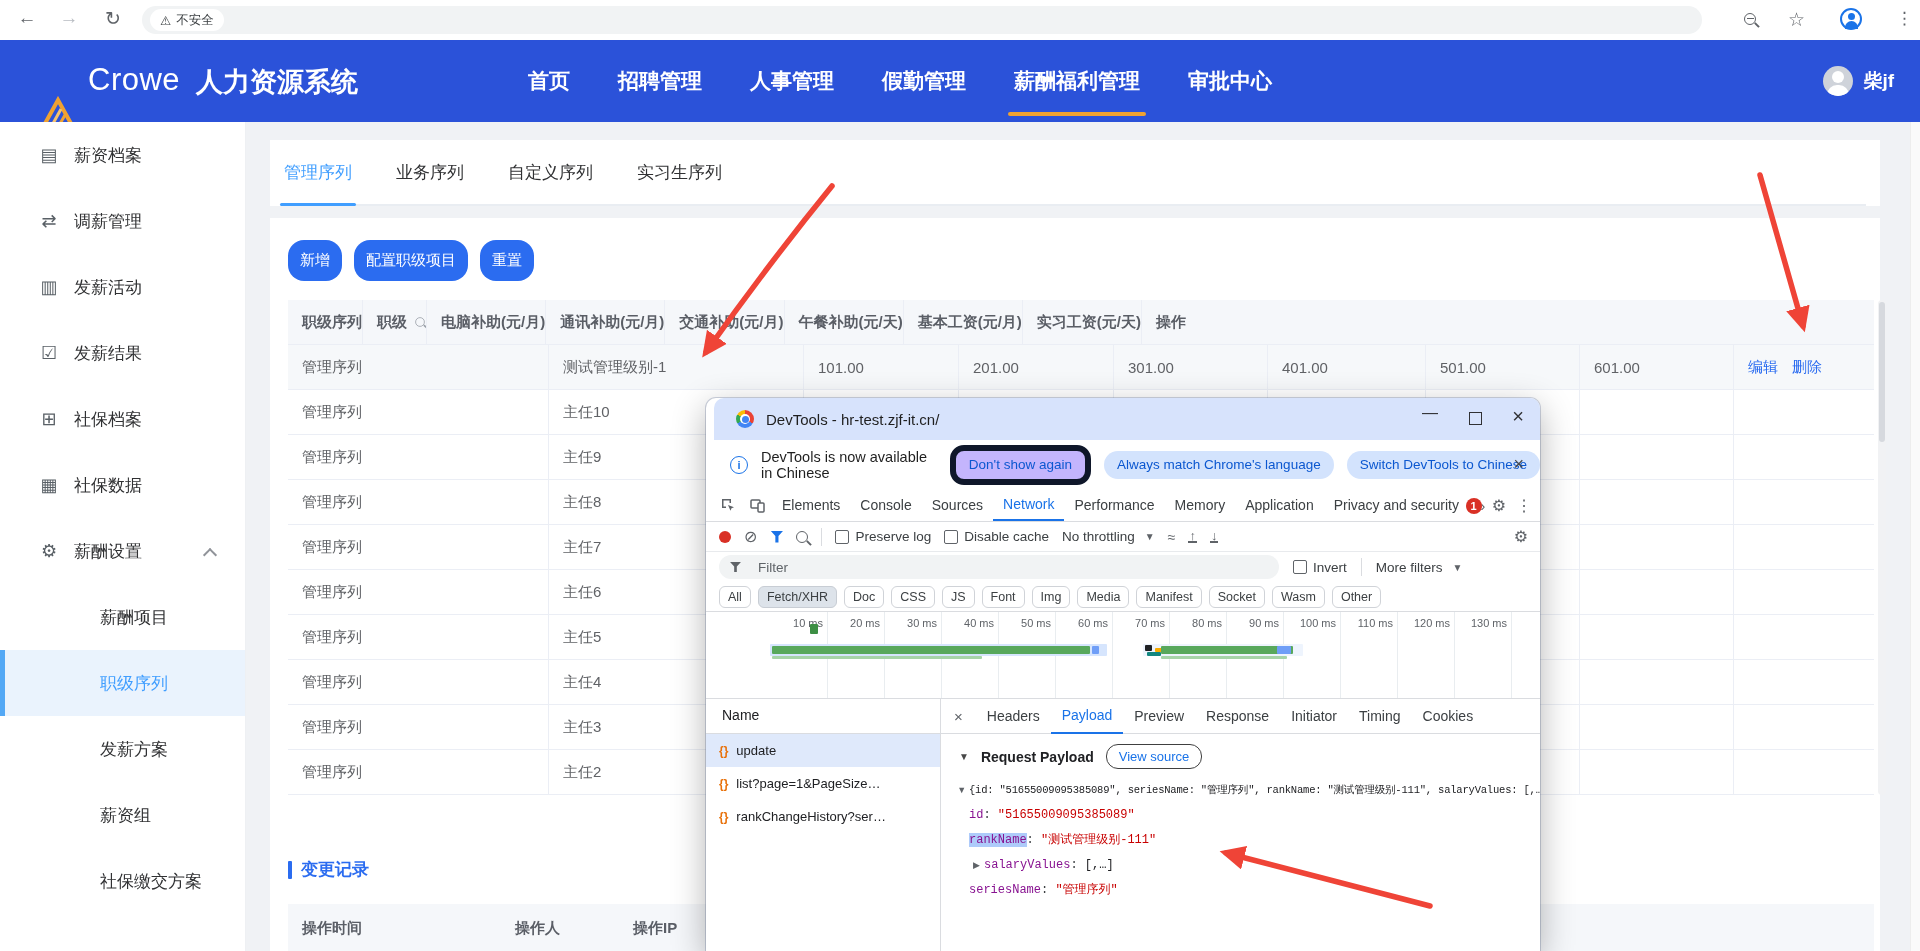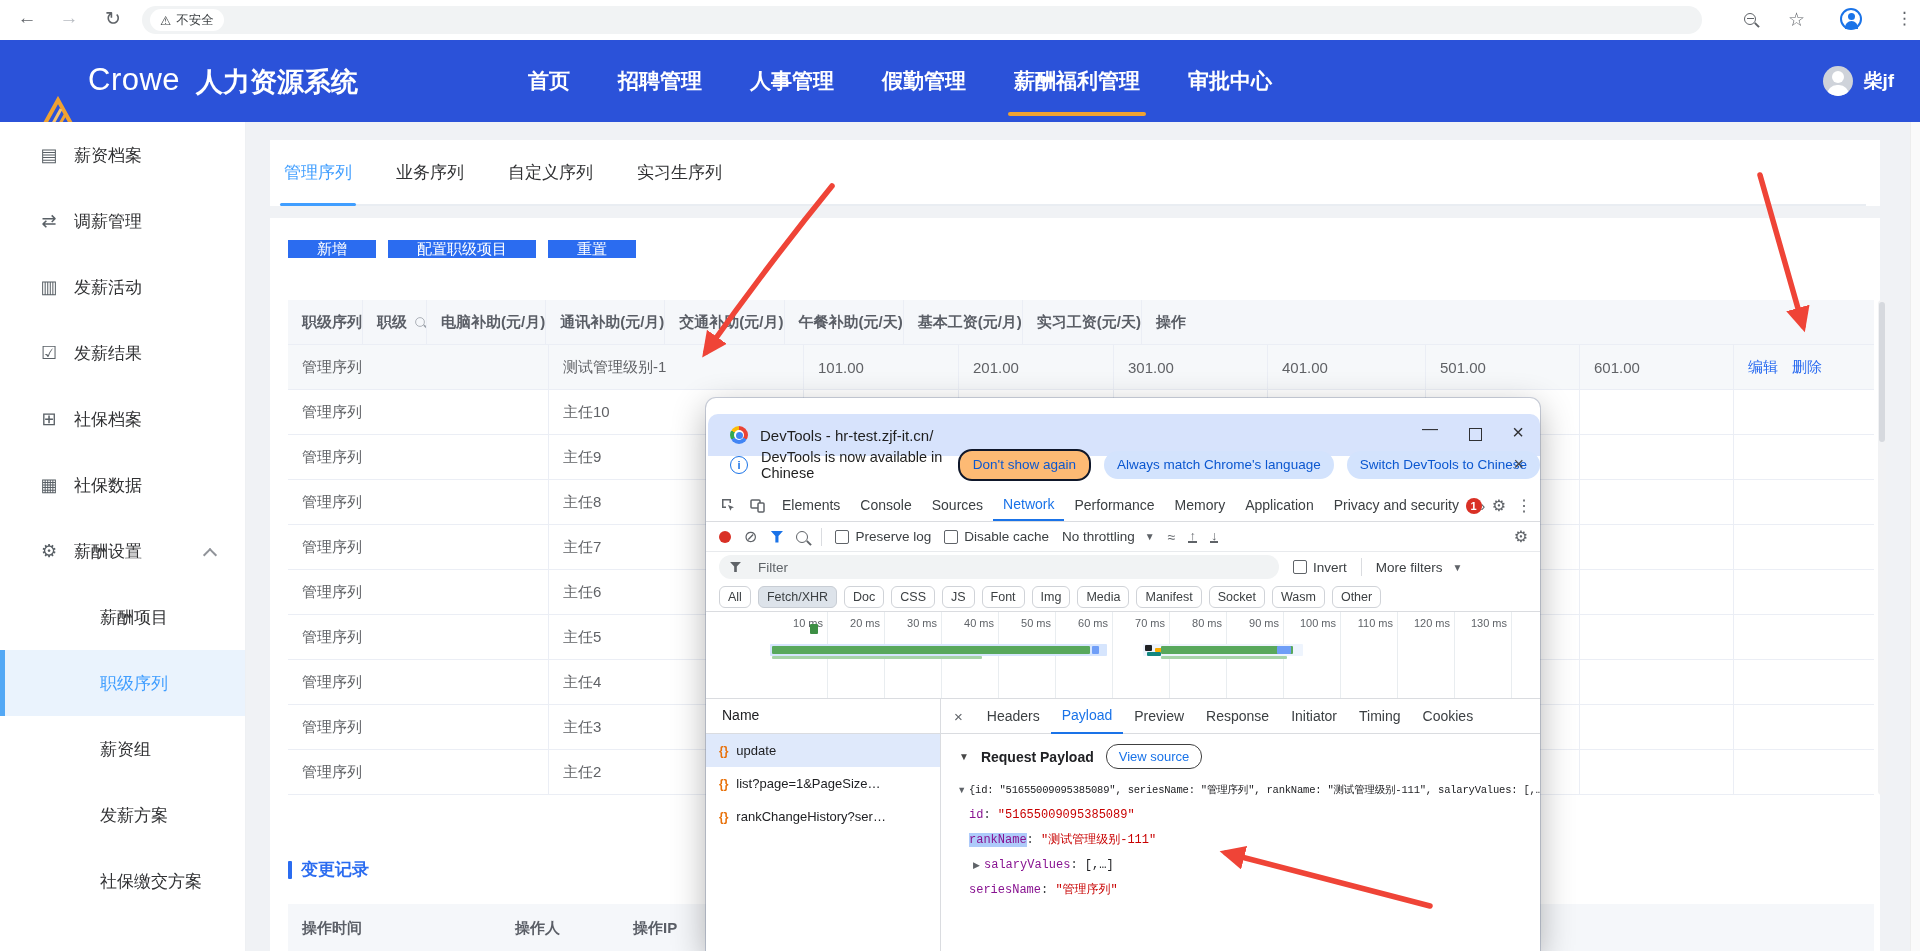--- a/index.html
+++ b/index.html
@@ -45,21 +45,21 @@
   .side-sub .side-item.active::before{content:"";position:absolute;left:0;top:0;bottom:0;width:5px;background:#53a8f5;}
   
   .main-bg{position:absolute;left:246px;top:122px;width:1674px;height:829px;background:#f0f2f5;}
   .card1{position:absolute;left:270px;top:140px;width:1610px;height:66px;background:#fff;}
   .page-tabs{position:absolute;left:14px;right:14px;top:0;height:64px;display:flex;align-items:center;gap:44px;border-bottom:2px solid #e9edf2;}
   .page-tab{position:relative;font-size:17px;color:#303133;height:64px;display:flex;align-items:center;cursor:pointer;}
   .page-tab.active{color:#409eff;}
   .page-tab.active::after{content:"";position:absolute;left:-4px;right:-4px;bottom:-2px;height:3px;background:#409eff;border-radius:2px;}
   .card2{position:absolute;left:270px;top:218px;width:1610px;height:733px;background:#fff;}
   .btn-row{position:absolute;left:18px;top:22px;display:flex;gap:12px;}
-  .btn{height:18px;padding:0 29px;background:#2b6cf0;color:#fff;font-size:15px;border:none;border-radius:0;
+  .btn{height:41px;padding:0 12px;background:#2b6cf0;color:#fff;font-size:15px;border:none;border-radius:16px;
        display:flex;align-items:center;cursor:pointer;font-family:inherit;}
   .tbl{position:absolute;left:18px;top:82px;width:1586px;font-size:15px;color:#606266;}
   .trow{display:flex;height:45px;box-sizing:border-box;border-bottom:1px solid #ebeef5;background:#fff;}
   .trow.thead{background:#f5f7fa;font-weight:700;color:#5a5e66;}
   .trow.active{background:#f6f8fa;}
   .cell{box-sizing:border-box;padding-left:14px;display:flex;align-items:center;border-right:1px solid #ebeef5;overflow:hidden;white-space:nowrap;}
   .cell:last-child{border-right:none;}
   .c0{width:261px;} .c1{width:255px;} .c2{width:155px;} .c3{width:155px;} .c4{width:154px;}
   .c5{width:158px;} .c6{width:154px;} .c7{width:154px;} .c8{width:140px;}
   .mini-mag{display:inline-block;margin-left:7px;color:#9aa0a8;transform:scale(.8);}
@@ -69,37 +69,37 @@
   .sec-title .txt{font-size:17px;font-weight:700;color:#2b6cf0;}
   .foot-head{position:absolute;left:18px;top:686px;width:1586px;height:48px;background:#f5f7fa;}
   .foot-head span{position:absolute;top:0;line-height:48px;font-size:15px;font-weight:700;color:#5a5e66;}
   .foot-head span:nth-child(1){left:14px;} .foot-head span:nth-child(2){left:227px;} .foot-head span:nth-child(3){left:345px;}
   .tbl-scroll{position:absolute;left:1878px;top:300px;width:8px;height:495px;background:#f1f2f4;border-radius:4px;}
   .tbl-scroll .thumb{position:absolute;left:1px;top:2px;width:6px;height:140px;background:#d6d9de;border-radius:3px;}
   .page-scroll{position:absolute;right:0;top:122px;width:10px;height:829px;background:#fafafa;border-left:1px solid #ededed;box-sizing:border-box;}
   
   .dt{position:absolute;left:706px;top:398px;width:834px;height:553px;background:#fff;border-radius:10px 10px 0 0;
       box-shadow:0 10px 34px rgba(0,0,0,.30),0 0 0 1px rgba(120,135,170,.35);font-size:14px;color:#3c4043;}
-  .dt-title{position:absolute;left:2px;top:0;right:0;height:42px;background:#d7e3fc;border-radius:10px 10px 0 0;
-            display:flex;align-items:center;padding-left:22px;box-sizing:border-box;margin-top:16px;}
+  .dt-title{position:absolute;left:8px;top:0;right:0;height:42px;background:#d7e3fc;border-radius:10px 10px 0 0;
+            display:flex;align-items:center;padding-left:22px;box-sizing:border-box;}
   .chrome-logo{width:18px;height:18px;border-radius:50%;position:relative;
     background:conic-gradient(#ea4335 0 120deg,#4285f4 120deg 240deg,#34a853 240deg 300deg,#fbbc05 300deg 360deg);}
   .chrome-logo::before{content:"";position:absolute;left:4px;top:4px;width:10px;height:10px;border-radius:50%;background:#fff;}
   .chrome-logo::after{content:"";position:absolute;left:5.5px;top:5.5px;width:7px;height:7px;border-radius:50%;background:#4285f4;}
   .dt-title .t{margin-left:12px;font-size:15px;color:#1f1f1f;}
   .win-btn{position:absolute;top:11px;color:#303134;cursor:pointer;}
   .win-min{right:102px;font-size:16px;top:6px;}
   .win-max{right:58px;width:11px;height:11px;border:1.6px solid #303134;top:14px;}
   .win-close{right:16px;font-size:20px;top:8px;line-height:20px;}
   .dt-notif{position:absolute;left:0;top:42px;right:0;height:49px;display:flex;align-items:center;padding-left:24px;gap:13px;box-sizing:border-box;}
   .info-ic{width:16px;height:16px;border:1.6px solid #1a73e8;border-radius:50%;color:#1a73e8;font-size:11px;font-weight:700;
            display:flex;align-items:center;justify-content:center;flex:none;}
   .dt-notif .msg{font-size:14.5px;color:#1f1f1f;}
   .pill{height:28px;border-radius:14px;display:flex;align-items:center;padding:0 13px;font-size:13.5px;color:#0b57d0;cursor:pointer;white-space:nowrap;}
-  .pill.outline{border:2px solid #0f172a;background:#fdba74;}
+  .pill.outline{border:6px solid #0f172a;background:#c4b5fd;}
   .pill.fill{background:#d3e3fd;}
   .dt-notif .close-x{position:absolute;right:16px;top:14px;font-size:18px;color:#474747;cursor:pointer;}
   .dt-tabs{position:absolute;left:0;top:91px;right:0;height:33px;border-bottom:1px solid #dadce0;display:flex;align-items:stretch;padding-left:8px;box-sizing:border-box;}
   .dt-tabs .tool-ic{display:flex;align-items:center;padding:0 7px;color:#5f6368;cursor:pointer;}
   .dt-tab{display:flex;align-items:center;padding:0 10px;font-size:14px;color:#3c4043;cursor:pointer;box-sizing:border-box;white-space:nowrap;}
   .dt-tab.active{color:#1a73e8;border-bottom:2.5px solid #1a73e8;}
   .dt-tabs .more{display:flex;align-items:center;padding:0 8px;color:#5f6368;font-size:15px;}
   .dt-tabs-right{position:absolute;right:8px;top:0;height:33px;display:flex;align-items:center;gap:10px;}
   .err-badge{width:16px;height:16px;border-radius:50%;background:#d93025;color:#fff;font-size:11px;font-weight:700;
              display:flex;align-items:center;justify-content:center;}
@@ -238,24 +238,24 @@
       </div>
     <div class="side-sub">
 
     <div class="side-item">
         <span class="lbl">薪酬项目</span>
       </div>
         <div class="side-item active">
         <span class="lbl">职级序列</span>
       </div>
         <div class="side-item">
+        <span class="lbl">发薪方案</span>
+      </div>
+        <div class="side-item">
         <span class="lbl">薪资组</span>
-      </div>
-        <div class="side-item">
-        <span class="lbl">发薪方案</span>
       </div>
         <div class="side-item">
         <span class="lbl">社保缴交方案</span>
       </div>
       </div>
   </div>
 
   <div class="main-bg"></div>
 
   <div class="card1">

